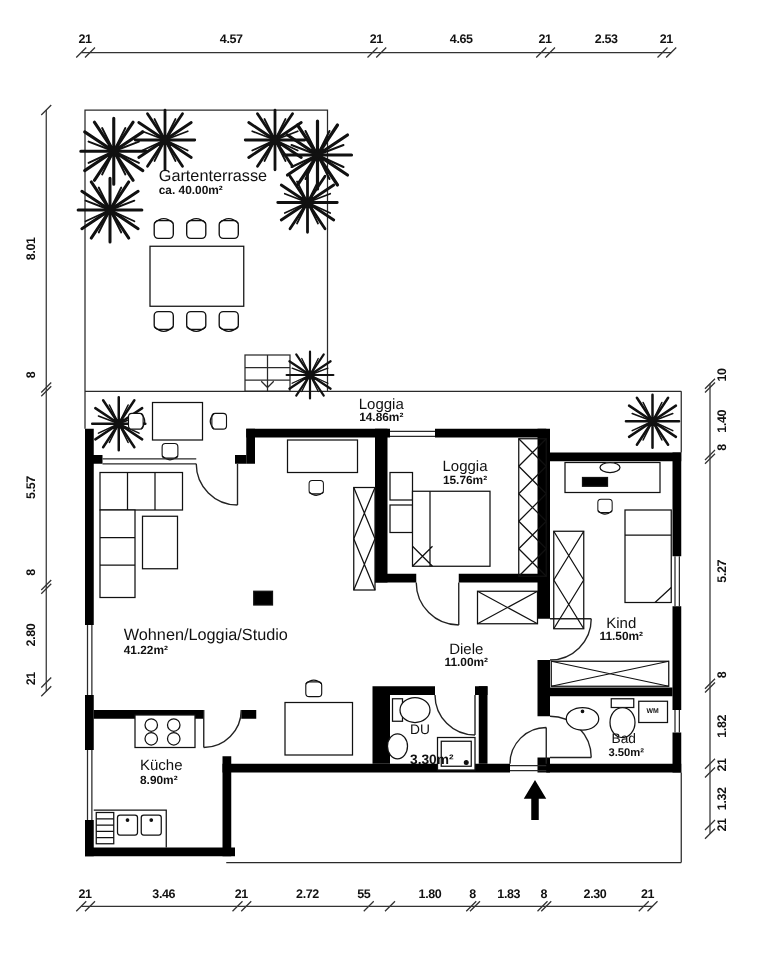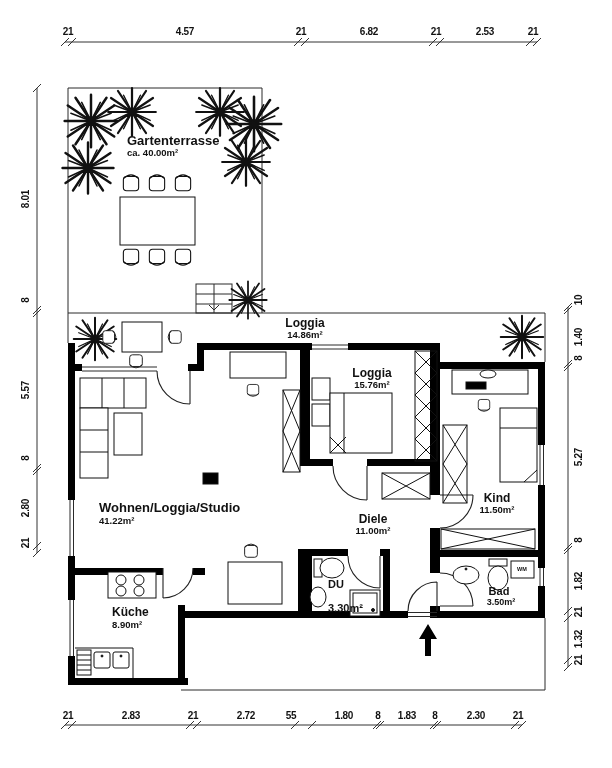--- a/index.html
+++ b/index.html
@@ -3,21 +3,21 @@
 <meta charset="utf-8">
 <style>
   html,body{margin:0;padding:0;background:#fff;}
   #plan{position:relative;width:612px;height:768px;background:#fff;overflow:hidden;
         font-family:"Liberation Sans","DejaVu Sans",sans-serif;color:#111;}
   #plan svg{position:absolute;left:0;top:0;}
   .lbl{position:absolute;white-space:nowrap;color:#111;line-height:1;}
   .dim{font-size:10px;font-weight:bold;letter-spacing:-0.3px;}
   .c{transform:translate(-50%,0);}
   .rot{transform:translate(-50%,-50%) rotate(-90deg);}
-  .rname{font-size:12px;font-weight:bold;}
+  .rname{font-size:12px;font-weight:normal;}
   .rname.big{font-size:13px;}
   .rarea{font-size:9.5px;font-weight:bold;}
   .tiny{font-size:5.5px;font-weight:bold;transform:translate(-50%,0);}
 </style>
 </head>
 <body>
 
 <div id="plan">
 <svg width="612" height="768" viewBox="0 0 612 768">
   <defs>
@@ -219,27 +219,27 @@
     <path d="M37,88 L37,553"></path>
     <path d="M33,92 L41,84 M33,314 L41,306 M33,317 L41,309 M33,472 L41,464 M33,475 L41,467 M33,550 L41,542 M33,557 L41,549"></path>
     <path d="M568,307 L568,667"></path>
     <path d="M564,311 L572,303 M564,314 L572,306 M564,368 L572,360 M564,371 L572,363 M564,551 L572,543 M564,554 L572,546 M564,615 L572,607 M564,622 L572,614 M564,664 L572,656 M564,671 L572,663"></path>
   </g>
 </svg>
 
 <div class="lbl dim c" style="left:68px;top:27px">21</div>
 <div class="lbl dim c" style="left:185px;top:27px">4.57</div>
 <div class="lbl dim c" style="left:301px;top:27px">21</div>
-<div class="lbl dim c" style="left:369px;top:27px">6.82</div>
+<div class="lbl dim c" style="left:369px;top:27px">4.65</div>
 <div class="lbl dim c" style="left:436px;top:27px">21</div>
 <div class="lbl dim c" style="left:485px;top:27px">2.53</div>
 <div class="lbl dim c" style="left:533px;top:27px">21</div>
 
 <div class="lbl dim c" style="left:68px;top:711px">21</div>
-<div class="lbl dim c" style="left:131px;top:711px">2.83</div>
+<div class="lbl dim c" style="left:131px;top:711px">3.46</div>
 <div class="lbl dim c" style="left:193px;top:711px">21</div>
 <div class="lbl dim c" style="left:246px;top:711px">2.72</div>
 <div class="lbl dim c" style="left:291px;top:711px">55</div>
 <div class="lbl dim c" style="left:344px;top:711px">1.80</div>
 <div class="lbl dim c" style="left:378px;top:711px">8</div>
 <div class="lbl dim c" style="left:407px;top:711px">1.83</div>
 <div class="lbl dim c" style="left:435px;top:711px">8</div>
 <div class="lbl dim c" style="left:476px;top:711px">2.30</div>
 <div class="lbl dim c" style="left:518px;top:711px">21</div>
 

